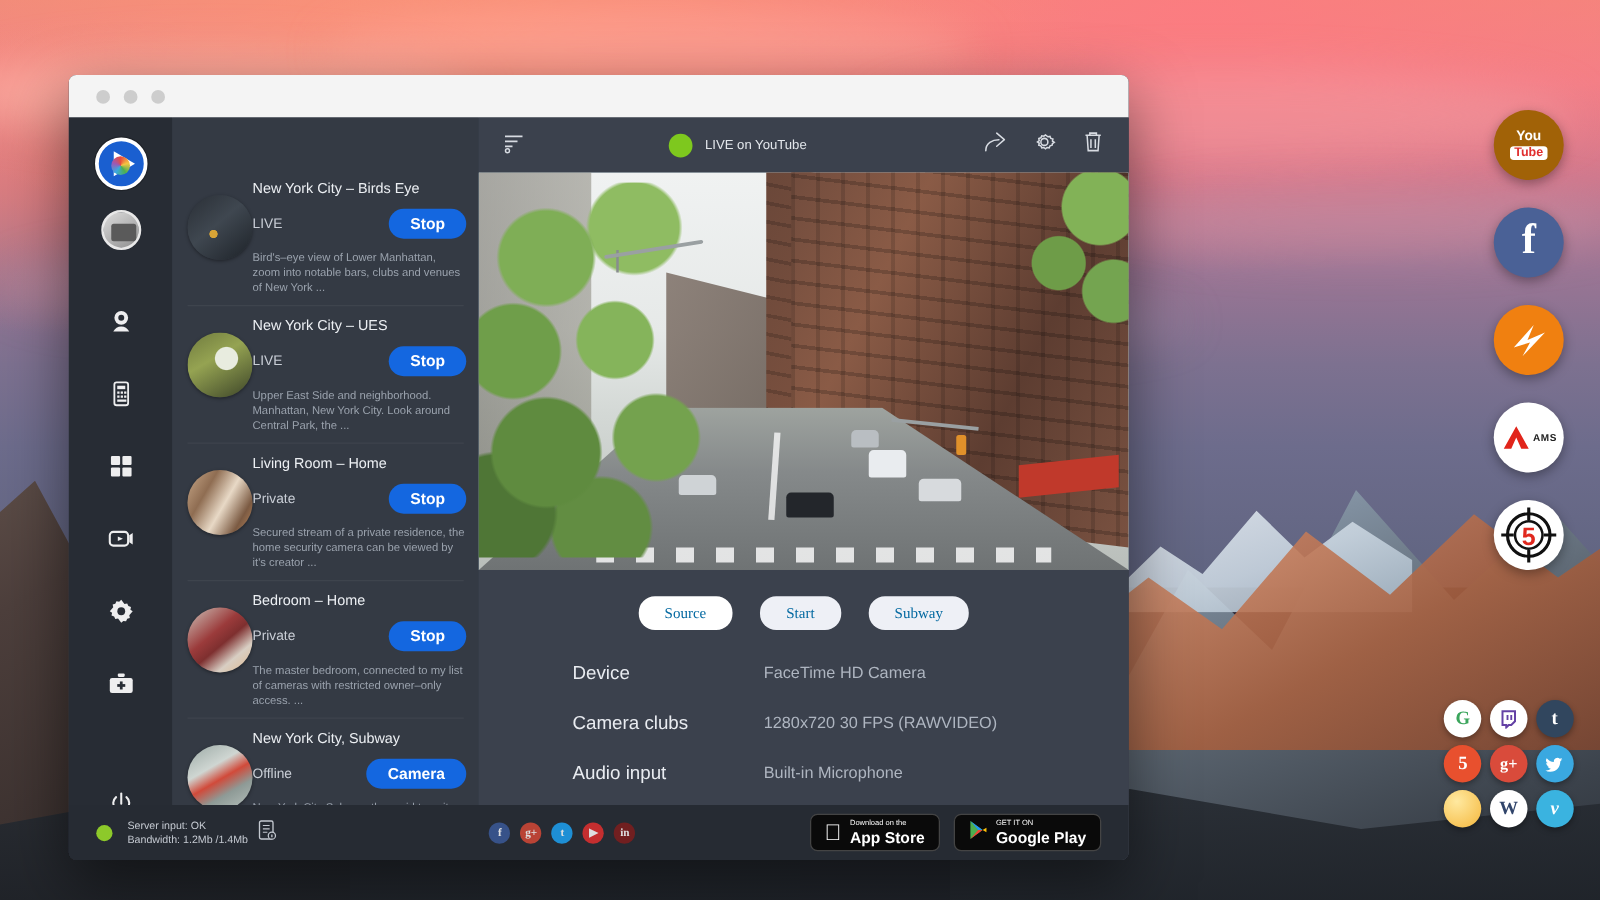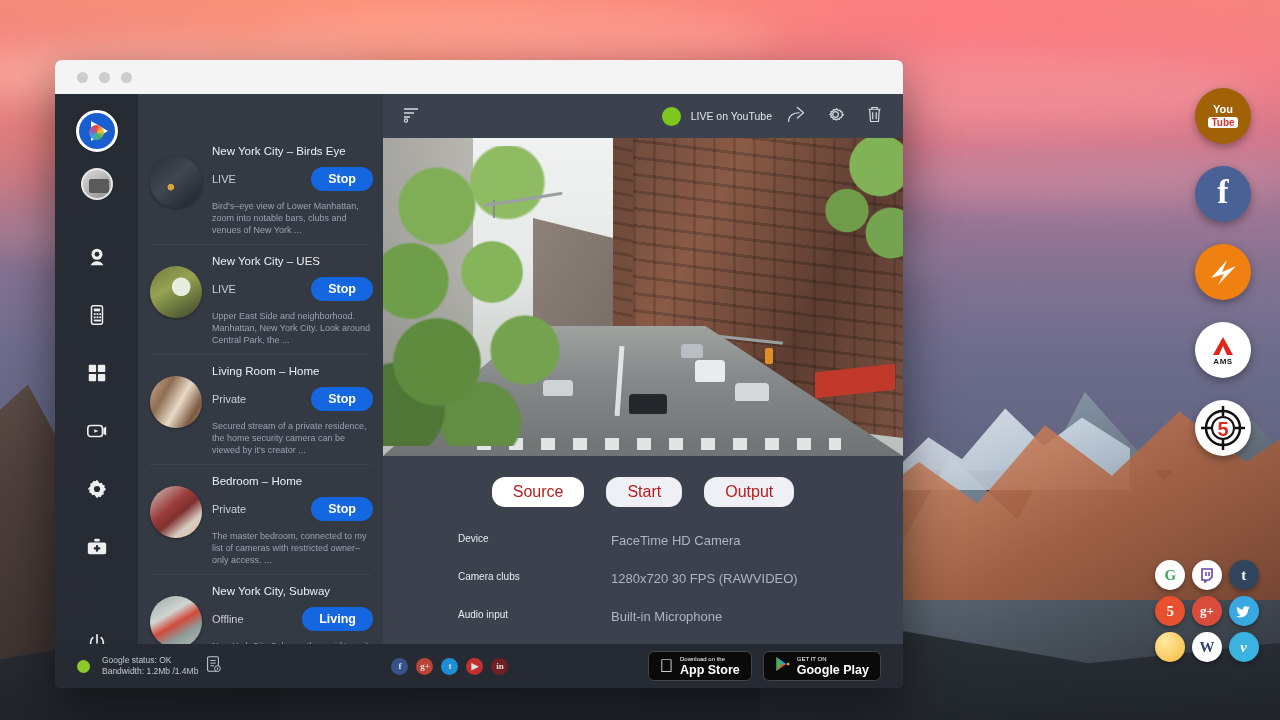--- a/index.html
+++ b/index.html
@@ -81,21 +81,21 @@
     display:flex; align-items:center; justify-content:center;
     box-shadow:0 3px 9px rgba(0,0,0,.35);
     position:relative; overflow:hidden;
     font-weight:bold;
   }
   .ic-youtube { background:#a16207; }
   .yt-w { color:#fff; font-size:11px; line-height:11px; text-align:center; font-weight:bold; }
   .yt-w b { display:block; background:#fff; color:#e02f2f; border-radius:3px; padding:0 3px; margin-top:2px; font-size:10px;}
   .ic-facebook { background:#4a6196; color:#fff; font-size:34px; font-family:"Liberation Serif",serif; font-weight:bold; padding-bottom:4px;}
   .ic-wowza { background:#f08010; }
-  .ic-adobe { background:#fff; flex-direction:column; }
+  .ic-adobe { background:#fff; flex-direction:row; }
   .ic-red5 { background:#fff; }
 
   #dock-grid {
     position:absolute; right:18px; top:560px;
     width:110px; display:grid; grid-template-columns:repeat(3,1fr);
     gap:6px 0;
   }
   .mini {
     width:30px; height:30px; border-radius:50%; margin:0 auto;
     display:flex; align-items:center; justify-content:center;
@@ -162,21 +162,21 @@
   .side-spacer{ flex:1 1 auto; }
   .side-power{ margin-bottom:22px; }
 
   
   #camlist {
     width:245px; background:#343a44; flex-shrink:0; overflow:hidden;
     display:flex; flex-direction:column;
   }
   #camlist-top{ height:40px; flex-shrink:0; }
   .cam-item {
-    display:flex; padding:8px 10px 8px 12px; gap:10px; position:relative;
+    display:flex; padding:8px 10px 8px 12px; position:relative;
   }
   .cam-item + .cam-item::before{
     content:""; position:absolute; left:12px; right:12px; top:0; height:1px;
     background:rgba(255,255,255,.05);
   }
   .cam-thumb {
     width:52px; height:52px; border-radius:50%; flex-shrink:0; margin-top:14px;
     background-size:cover; background-position:center;
     box-shadow:0 1px 3px rgba(0,0,0,.4);
   }
@@ -208,21 +208,21 @@
   .add-camera {
     display:flex; align-items:center; justify-content:center; gap:9px;
     color:#e7eaef; font-size:14px; padding:32px 0 0 0;
   }
 
   
   #main { flex:1 1 auto; background:#3b414d; display:flex; flex-direction:column; min-width:0; }
   #topbar { height:44px; display:flex; align-items:center; padding:0 18px; gap:14px; }
   .tb-left { width:120px; display:flex; align-items:center; }
   .bars-icon { color:#d7dbe2; }
-  .tb-center { flex:1 1 auto; display:flex; align-items:center; justify-content:flex-end; gap:10px; }
+  .tb-center { flex:1 1 auto; display:flex; align-items:center; justify-content:flex-start; gap:10px; }
   .live-dot { width:19px; height:19px; border-radius:50%; background:#7ec81e; }
   .live-text { color:#e2e6eb; font-size:10.5px; }
   .tb-right { display:flex; align-items:center; gap:18px; }
   .tb-right svg { width:21px; height:21px; stroke:#d7dbe2; fill:none; stroke-width:1.4; }
 
   
   #video {
     height:318px; position:relative; overflow:hidden; background:#8fa4ae;
   }
   .v-sky { position:absolute; inset:0; background:linear-gradient(180deg,#f0f2f2 0%,#e6e9e8 40%,#d4d9d6 60%, #b9beba 100%); }
@@ -304,30 +304,30 @@
   }
   .v-lamp2 {
     position:absolute; right:120px; top:200px; width:70px; height:3px;
     background:#9aa0a2; transform:rotate(6deg);
   }
   .v-signal { position:absolute; right:130px; top:210px; width:8px; height:16px; background:#e0902a; border-radius:2px; }
 
   
   #tabs { display:flex; justify-content:center; gap:22px; padding:21px 0 0 0; }
   .tab {
-    background:#fff; color:#b91c1c; border:none; border-radius:13px;
-    font-size:16px; padding:6px 21px; cursor:pointer;
-    font-family:Liberation Sans, sans-serif;
+    background:#fff; color:#0369a1; border:none; border-radius:13px;
+    font-size:12px; padding:6px 21px; cursor:pointer;
+    font-family:Liberation Serif, serif;
   }
   .tab.alt { background:#eef0f6; }
 
   
   #info { padding:26px 0 0 75px; }
   .info-row { display:flex; margin-bottom:23px; }
-  .info-label { width:153px; color:#e9ecf1; font-size:10px; }
+  .info-label { width:153px; color:#e9ecf1; font-size:15px; }
   .info-value { color:#aeb5c0; font-size:13px; }
 
   
   #statusbar {
     position:absolute; left:0; bottom:0; width:848px; height:44px;
     background:#262b33; display:flex; align-items:center; padding:0 22px;
   }
   .sb-dot { width:13px; height:13px; border-radius:50%; background:#8dc92a; margin-right:12px; }
   .sb-text { color:#c4c9d1; font-size:8.5px; line-height:11px; }
   .sb-note { margin-left:6px; color:#c4c9d1; }
@@ -565,21 +565,21 @@
           <div class="cam-desc">The master bedroom, connected to my list of cameras with restricted owner–only access. ...</div>
         </div>
       </div>
 
       <div class="cam-item">
         <div class="cam-thumb th5"></div>
         <div class="cam-body">
           <div class="cam-title">New York City, Subway</div>
           <div class="cam-row">
             <span class="cam-state">Offline</span>
-            <button class="cam-btn">Living</button>
+            <button class="cam-btn">Camera</button>
           </div>
           <div class="cam-desc">New York City Subway, the rapid transit system is producing the most exciting livestreams, we ...</div>
         </div>
       </div>
 
       <div class="add-camera">
         
         
       </div>
     </div>
@@ -645,21 +645,21 @@
         <div class="v-lamp2"></div>
         <div class="v-trees"></div>
         <div class="v-tree-r"></div>
         <div class="v-pole"></div>
         <div class="v-lamp"></div>
       </div>
 
       <div id="tabs">
         <button class="tab">Source</button>
         <button class="tab alt">Start</button>
-        <button class="tab alt">Output</button>
+        <button class="tab alt">Subway</button>
       </div>
 
       <div id="info">
         <div class="info-row">
           <span class="info-label">Device</span>
           <span class="info-value">FaceTime HD Camera</span>
         </div>
         <div class="info-row">
           <span class="info-label">Camera clubs</span>
           <span class="info-value">1280x720 30 FPS (RAWVIDEO)</span>
@@ -669,21 +669,21 @@
           <span class="info-value">Built-in Microphone</span>
         </div>
       </div>
 
     </div>
   </div>
 
   <div id="statusbar">
     <span class="sb-dot"></span>
     <div>
-      <div class="sb-text">Google status: OK</div>
+      <div class="sb-text">Server input: OK</div>
       <div class="sb-text">Bandwidth: 1.2Mb /1.4Mb</div>
     </div>
     <span class="sb-note">
       <svg width="18" height="18" viewBox="0 0 20 20">
         <rect x="4" y="2" width="12" height="16" rx="1.5" fill="none" stroke="#c4c9d1" stroke-width="1.2"></rect>
         <line x1="7" y1="6" x2="13" y2="6" stroke="#c4c9d1" stroke-width="1.1"></line>
         <line x1="7" y1="9" x2="13" y2="9" stroke="#c4c9d1" stroke-width="1.1"></line>
         <line x1="7" y1="12" x2="11" y2="12" stroke="#c4c9d1" stroke-width="1.1"></line>
         <circle cx="15" cy="15" r="3.2" fill="#262b33" stroke="#c4c9d1" stroke-width="1.1"></circle>
         <line x1="15" y1="14" x2="15" y2="16.5" stroke="#c4c9d1" stroke-width="1.2"></line>

